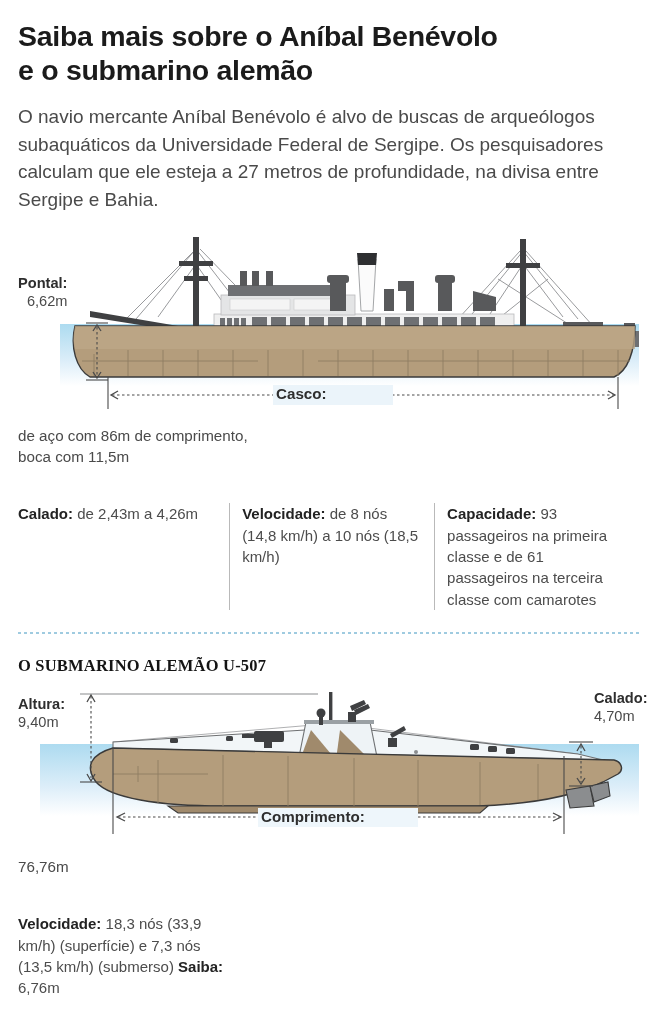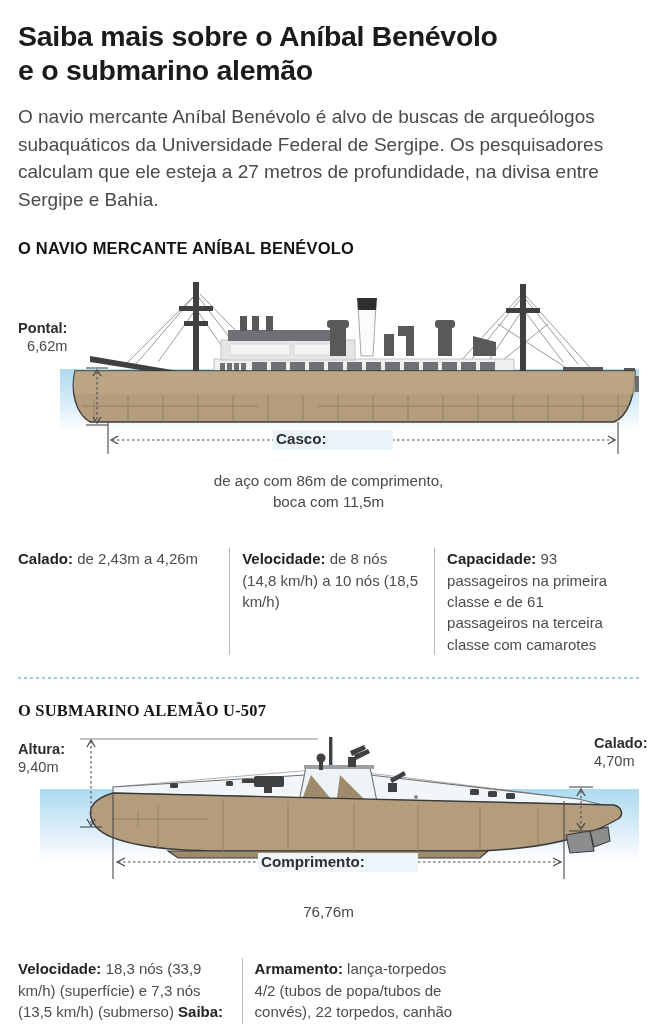--- a/index.html
+++ b/index.html
@@ -64,21 +64,20 @@
     position: absolute;
     font-size: 14.6px;
     line-height: 1.22;
     color: #4a4a4a;
     white-space: nowrap;
   }
   .lbl b { color: #2e2e2e; font-weight: bold; }
 
   
   .dim-caption {
-    text-align: center;
     font-size: 15.2px;
     line-height: 1.35;
     color: #4a4a4a;
     margin: 0;
   }
 
   
   .stats {
     display: flex;
     margin-top: 16px;
@@ -119,21 +118,20 @@
 
 <div class="page">
 
   <h1 class="headline">
     <span>Saiba mais sobre o Aníbal Benévolo</span><br>
     <span>e o submarino alemão</span>
   </h1>
 
   <p class="intro">O navio mercante Aníbal Benévolo é alvo de buscas de arqueólogos subaquáticos da Universidade Federal de Sergipe. Os pesquisadores calculam que ele esteja a 27 metros de profundidade, na divisa entre Sergipe e Bahia.</p>
 
-  <h2 id="section-ship-title" class="section-title">O NAVIO MERCANTE ANÍBAL BENÉVOLO</h2>
 
   <div class="illus">
     <svg viewBox="0 0 621 205" xmlns="http://www.w3.org/2000/svg">
       <defs>
         <linearGradient id="waterGradShip" x1="0" y1="0" x2="0" y2="1">
           <stop offset="0%" stop-color="#addbf0"></stop>
           <stop offset="55%" stop-color="#d8ecf8"></stop>
           <stop offset="100%" stop-color="#ffffff"></stop>
         </linearGradient>
       </defs>
@@ -480,18 +478,15 @@
   </div>
 
   <p class="dim-caption" style="margin-top:0px;">
     <span>76,76m</span>
   </p>
 
   <div class="stats sub-stats">
     <div class="stat-col">
       <b>Velocidade:</b><span> 18,3 nós (33,9 km/h) (superfície) e 7,3 nós (13,5 km/h) (submerso) </span><b>Saiba:</b><span> 6,76m</span>
     </div>
-    <div class="stat-col">
-      <b>Armamento:</b><span> lança-torpedos 4/2 (tubos de popa/tubos de convés), 22 torpedos, canhão de 105mm com 110 tiros</span>
-    </div>
   </div>
 
 </div>
 
 </body></html>

